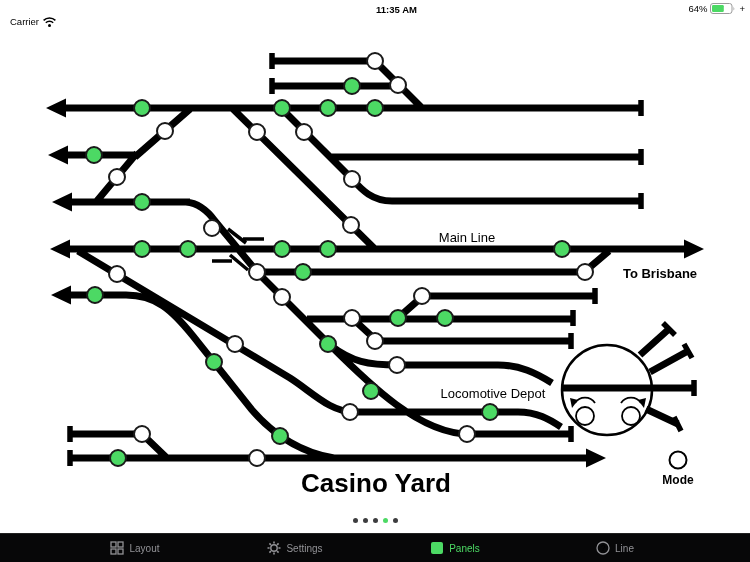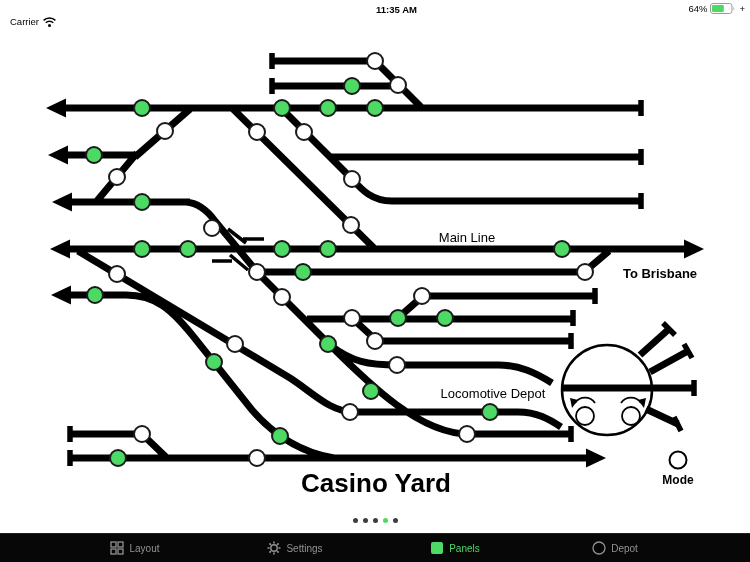--- a/index.html
+++ b/index.html
@@ -216,17 +216,17 @@
       <svg width="14" height="14" viewBox="0 0 14 14">
         <rect x="1" y="1" width="12" height="12" rx="2" fill="#4cd964"></rect>
       </svg>
       <span>Panels</span>
     </div>
     <div class="tab">
       <svg width="14" height="14" viewBox="0 0 14 14">
         <circle cx="7" cy="7" r="6" fill="none" stroke="#929296" stroke-width="1.3"></circle>
         <text x="7" y="10" text-anchor="middle" font-size="8.5" fill="#929296" font-family="Liberation Sans, sans-serif">?</text>
       </svg>
-      <span>Depot</span>
+      <span>Line</span>
     </div>
   </div>
 
 </div>
 
 </body></html>

